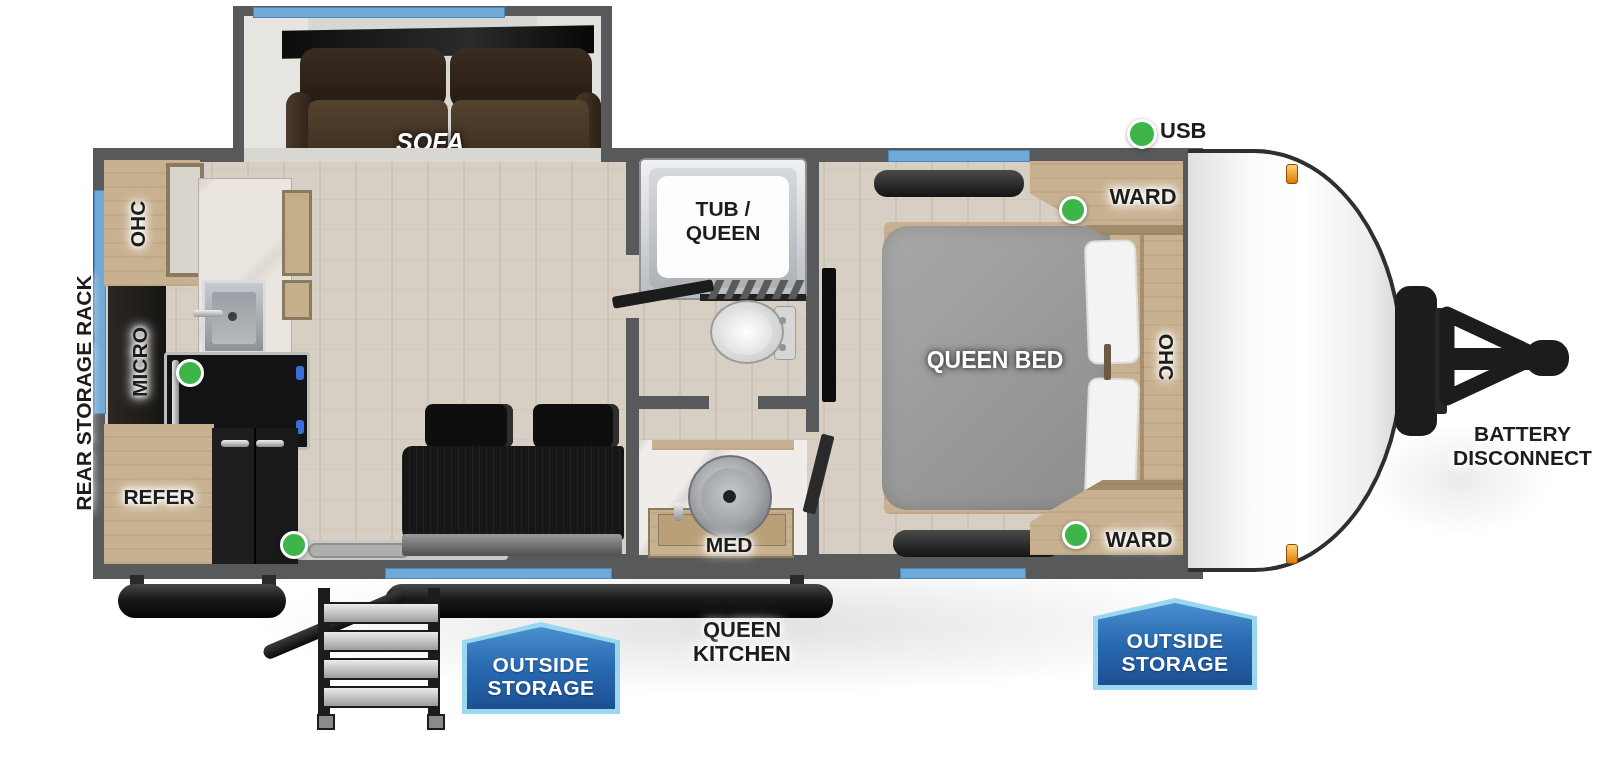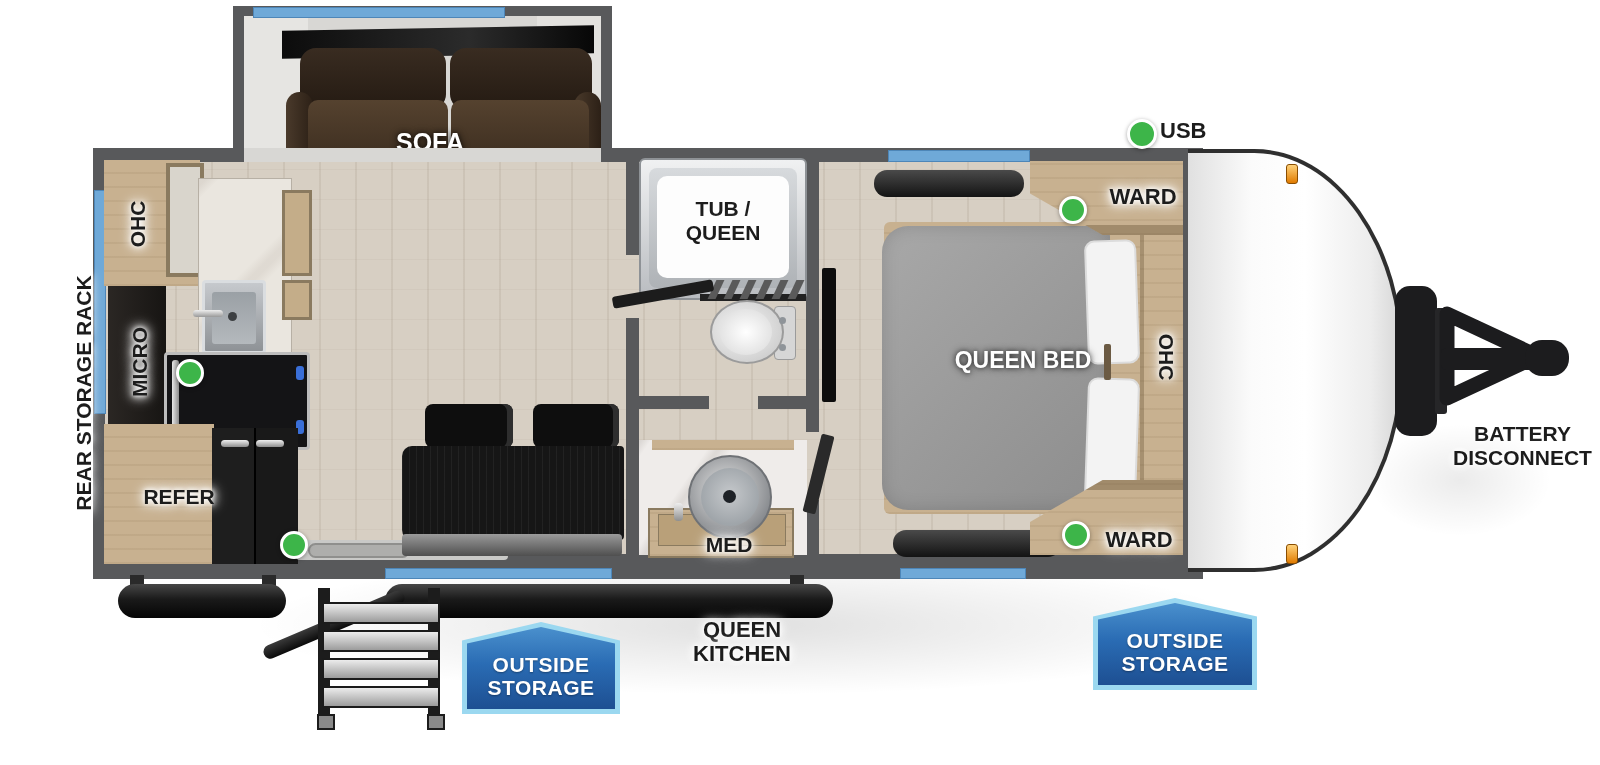--- a/index.html
+++ b/index.html
@@ -49,21 +49,21 @@
   <div class="abs win" style="left:253px;top:7px;width:250px;height:9px;"></div>
 
   <div class="abs" style="left:282px;top:28px;width:312px;height:28px;background:linear-gradient(90deg,#0c0c0c,#2b2b2b 60%,#070707);transform:skewY(-1deg);"></div>
   <div class="abs cushion" style="left:300px;top:48px;width:146px;height:62px;background:linear-gradient(180deg,#392c21,#241a12);"></div>
   <div class="abs cushion" style="left:450px;top:48px;width:142px;height:62px;background:linear-gradient(180deg,#392c21,#241a12);"></div>
   <div class="abs cushion" style="left:286px;top:92px;width:27px;height:98px;background:linear-gradient(90deg,#4a3a2b,#2c2016);"></div>
   <div class="abs cushion" style="left:574px;top:92px;width:27px;height:98px;background:linear-gradient(90deg,#4a3a2b,#2c2016);"></div>
   <div class="abs cushion" style="left:308px;top:100px;width:140px;height:64px;background:linear-gradient(180deg,#55422f,#3c2d1f);border-radius:10px;"></div>
   <div class="abs cushion" style="left:451px;top:100px;width:138px;height:64px;background:linear-gradient(180deg,#55422f,#3c2d1f);border-radius:10px;"></div>
   <div class="abs" style="left:300px;top:160px;width:292px;height:52px;background:linear-gradient(180deg,#46352  6,#2a1f15);background-color:#3a2c1f;border-radius:6px 6px 14px 14px;"></div>
-  <div class="abs lbl-light" style="left:378px;top:128px;width:104px;height:28px;font-size:25px;">SOFA</div>
+  <div class="abs lbl-light" style="left:378px;top:128px;width:104px;height:28px;font-size:25px;font-style:italic;">SOFA</div>
 
   <div class="abs wood" style="left:103px;top:158px;width:1100px;height:402px;"></div>
   <div class="abs wall" style="left:93px;top:148px;width:1110px;height:14px;"></div>
   <div class="abs wall" style="left:93px;top:554px;width:1110px;height:25px;"></div>
   <div class="abs wall" style="left:93px;top:148px;width:12px;height:431px;"></div>
 
   <div class="abs" style="left:244px;top:148px;width:357px;height:14px;background:#d8d7d4;"></div>
 
   <div class="abs win" style="left:94px;top:190px;width:10px;height:222px;"></div>
   <div class="abs win" style="left:888px;top:150px;width:140px;height:10px;"></div>
@@ -87,21 +87,21 @@
   <div class="abs" style="left:296px;top:366px;width:8px;height:14px;background:#3a6fd8;border-radius:3px;"></div>
   <div class="abs" style="left:296px;top:420px;width:8px;height:14px;background:#3a6fd8;border-radius:3px;"></div>
 
   <div class="abs tan" style="left:104px;top:424px;width:110px;height:140px;"></div>
   <div class="abs dark" style="left:212px;top:428px;width:86px;height:136px;background:linear-gradient(90deg,#1e1e1e 0 49%,#000 49% 51%,#191919 51%);"></div>
   <div class="abs" style="left:221px;top:440px;width:28px;height:7px;background:linear-gradient(180deg,#f0f0f0,#8e8e8e);border-radius:4px;"></div>
   <div class="abs" style="left:256px;top:440px;width:28px;height:7px;background:linear-gradient(180deg,#f0f0f0,#8e8e8e);border-radius:4px;"></div>
 
   <div class="abs lbl" style="left:93px;top:212px;width:90px;height:24px;font-size:21px;transform:rotate(-90deg);">OHC</div>
   <div class="abs lbl" style="left:95px;top:350px;width:90px;height:24px;font-size:21px;transform:rotate(-90deg);">MICRO</div>
-  <div class="abs lbl" style="left:118px;top:484px;width:82px;height:26px;font-size:21px;margin-left:20px;">REFER</div>
+  <div class="abs lbl" style="left:118px;top:484px;width:82px;height:26px;font-size:21px;">REFER</div>
   <div class="abs dot" style="left:176px;top:359px;width:22px;height:22px;"></div>
 
   <div class="abs" style="left:296px;top:540px;width:212px;height:20px;background:#c9c9c7;border-radius:4px;"></div>
   <div class="abs" style="left:308px;top:543px;width:102px;height:15px;background:#aeaeac;border:2px solid #8f8f8d;border-radius:8px;box-sizing:border-box;"></div>
   <div class="abs dot" style="left:280px;top:531px;width:22px;height:22px;"></div>
 
   <div class="abs" style="left:425px;top:404px;width:88px;height:44px;background:#0e0e0e;border-radius:8px;box-shadow:inset -6px 0 0 #2e2e2e;"></div>
   <div class="abs" style="left:533px;top:404px;width:86px;height:44px;background:#0e0e0e;border-radius:8px;box-shadow:inset -6px 0 0 #2e2e2e;"></div>
   <div class="abs" style="left:402px;top:446px;width:222px;height:94px;background:#161616;background-image:repeating-linear-gradient(90deg,rgba(255,255,255,.05) 0 1px,rgba(0,0,0,0) 1px 7px);border-radius:10px 4px 4px 10px;"></div>
   <div class="abs" style="left:402px;top:534px;width:220px;height:22px;background:linear-gradient(180deg,#9a9a9a,#4f4f4f);border-radius:4px;"></div>
@@ -146,21 +146,21 @@
   <div class="abs" style="left:812px;top:434px;width:13px;height:80px;background:#2a2a2a;transform:rotate(14deg);border-radius:2px;"></div>
   <div class="abs" style="left:822px;top:268px;width:14px;height:134px;background:#0d0d0d;border-radius:2px;"></div>
   <div class="abs" style="left:874px;top:170px;width:150px;height:27px;background:linear-gradient(180deg,#4a4a4a,#131313);border-radius:13px;"></div>
   <div class="abs" style="left:893px;top:530px;width:168px;height:27px;background:linear-gradient(180deg,#4a4a4a,#131313);border-radius:13px;"></div>
 
   <div class="abs tan" style="left:884px;top:222px;width:262px;height:292px;border-radius:6px;"></div>
   <div class="abs" style="left:882px;top:226px;width:228px;height:284px;background:linear-gradient(135deg,#a8a8a8,#8d8d8d);border-radius:26px 10px 10px 26px;box-shadow:inset 0 0 18px rgba(0,0,0,.15);"></div>
   <div class="abs" style="left:1086px;top:240px;width:52px;height:124px;background:#f3f3f3;border:2px solid #dcdcdc;border-radius:10px;transform:rotate(-2deg);box-sizing:border-box;"></div>
   <div class="abs" style="left:1086px;top:378px;width:52px;height:124px;background:#f3f3f3;border:2px solid #dcdcdc;border-radius:10px;transform:rotate(2deg);box-sizing:border-box;"></div>
   <div class="abs" style="left:1104px;top:344px;width:7px;height:36px;background:#6b5a43;border-radius:2px;"></div>
-  <div class="abs lbl-light" style="left:925px;top:346px;width:140px;height:28px;font-size:23px;margin-left:28px;">QUEEN BED</div>
+  <div class="abs lbl-light" style="left:925px;top:346px;width:140px;height:28px;font-size:23px;">QUEEN BED</div>
 
   <div class="abs tan" style="left:1030px;top:161px;width:158px;height:74px;clip-path:polygon(0 0,100% 0,100% 100%,46% 100%,0 44%);box-shadow:inset 0 -10px 0 rgba(90,70,40,.35);"></div>
   <div class="abs tan" style="left:1030px;top:480px;width:158px;height:75px;clip-path:polygon(0 100%,100% 100%,100% 0,46% 0,0 56%);box-shadow:inset 0 10px 0 rgba(90,70,40,.35);"></div>
   <div class="abs tan" style="left:1140px;top:235px;width:48px;height:245px;box-shadow:inset 4px 0 0 rgba(90,70,40,.3);"></div>
   <div class="abs lbl" style="left:1104px;top:184px;width:78px;height:26px;font-size:22px;">WARD</div>
   <div class="abs lbl" style="left:1100px;top:527px;width:78px;height:26px;font-size:22px;">WARD</div>
   <div class="abs lbl" style="left:1121px;top:345px;width:90px;height:24px;font-size:21px;transform:rotate(90deg);">OHC</div>
   <div class="abs dot" style="left:1059px;top:196px;width:22px;height:22px;"></div>
   <div class="abs dot" style="left:1062px;top:521px;width:22px;height:22px;"></div>
 

